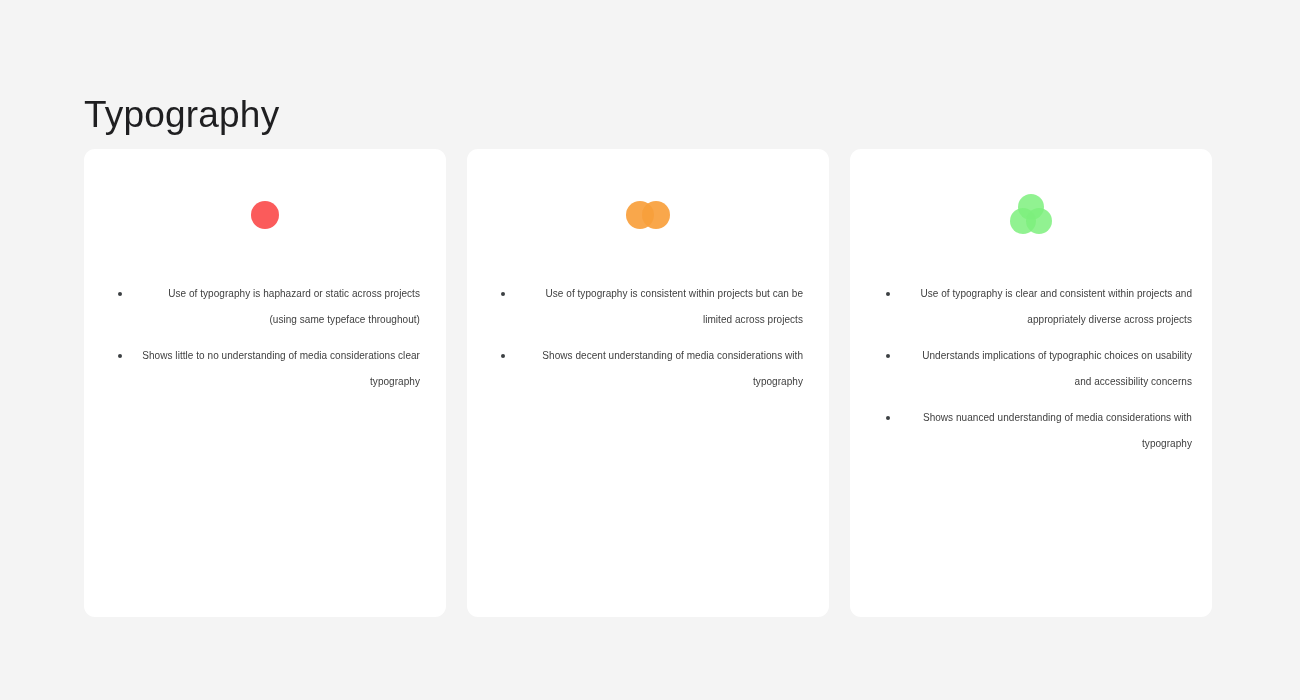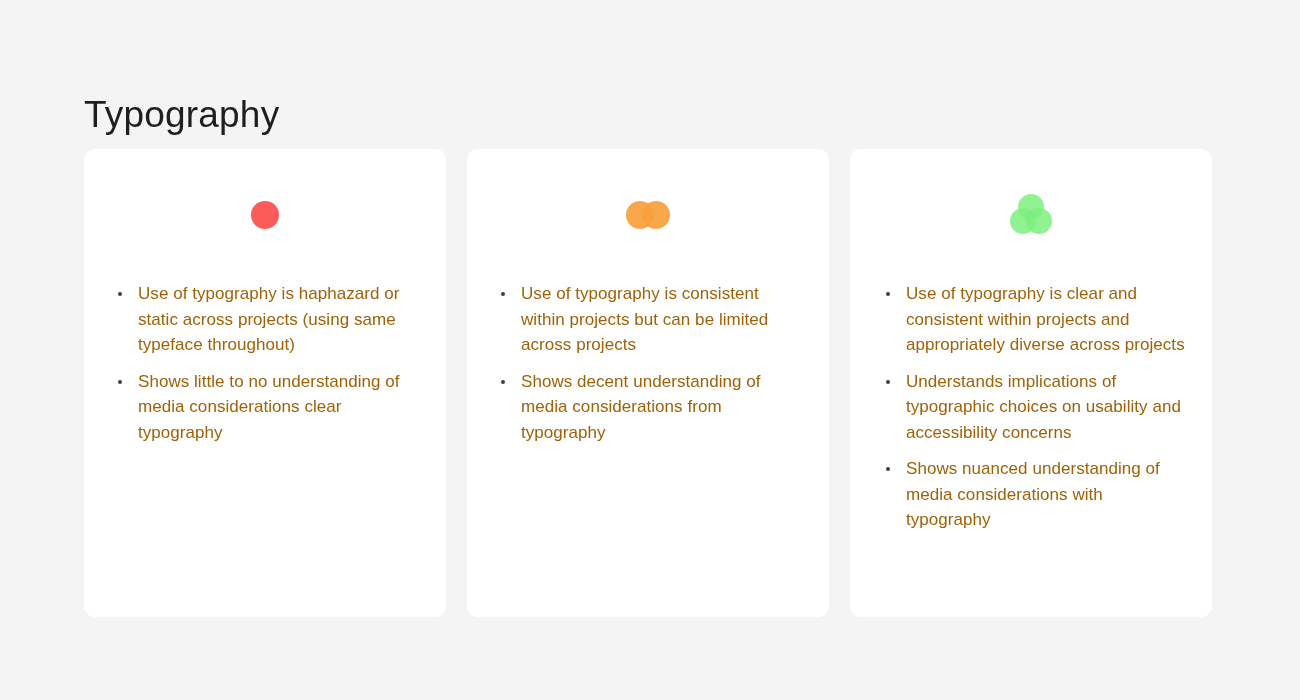--- a/index.html
+++ b/index.html
@@ -10,20 +10,21 @@
     width: 1300px;
     height: 700px;
     background: #f4f4f4;
     font-family: "Liberation Sans", sans-serif;
     overflow: hidden;
   }
   .page {
     position: relative;
     width: 1300px;
     height: 700px;
+    text-align: right;
   }
   .page-title {
     position: absolute;
     left: 84px;
     top: 68px;
     font-size: 37px;
     font-weight: 300;
     letter-spacing: 0.2px;
     color: #1f1f21;
     line-height: 1.2;
@@ -59,23 +60,23 @@
     display: block;
   }
   .card-list {
     margin: 0;
     padding: 0 26px 0 54px;
     list-style: none;
     flex: 1;
   }
   .bullet-item {
     position: relative;
-    font-size: 17px;
+    font-size: 10px;
     line-height: 25.5px;
-    color: #a16207;
+    color: #404040;
     margin-bottom: 11px;
     letter-spacing: 0.05px;
   }
   .bullet-item:last-child {
     margin-bottom: 0;
   }
   .bullet-item::before {
     content: "";
     position: absolute;
     left: -20px;
@@ -115,21 +116,21 @@
       <div class="card-icon-wrap">
         <svg class="icon-svg" width="52" height="40" viewBox="0 0 52 40">
           <g style="mix-blend-mode:multiply">
             <circle cx="18" cy="20" r="14" fill="#f9a03c" fill-opacity="0.92"></circle>
             <circle cx="34" cy="20" r="14" fill="#f9a03c" fill-opacity="0.92"></circle>
           </g>
         </svg>
       </div>
       <ul class="card-list">
         <li class="bullet-item">Use of typography is consistent within projects but can be limited across projects</li>
-        <li class="bullet-item">Shows decent understanding of media considerations from typography</li>
+        <li class="bullet-item">Shows decent understanding of media considerations with typography</li>
       </ul>
     </div>
 
     <div class="card card-3">
       <div class="card-icon-wrap">
         <svg class="icon-svg" width="52" height="52" viewBox="0 0 52 52">
           <g style="mix-blend-mode:multiply">
             <circle cx="26" cy="18" r="13" fill="#7ef07e" fill-opacity="0.85"></circle>
             <circle cx="18" cy="32" r="13" fill="#7ef07e" fill-opacity="0.85"></circle>
             <circle cx="34" cy="32" r="13" fill="#7ef07e" fill-opacity="0.85"></circle>

